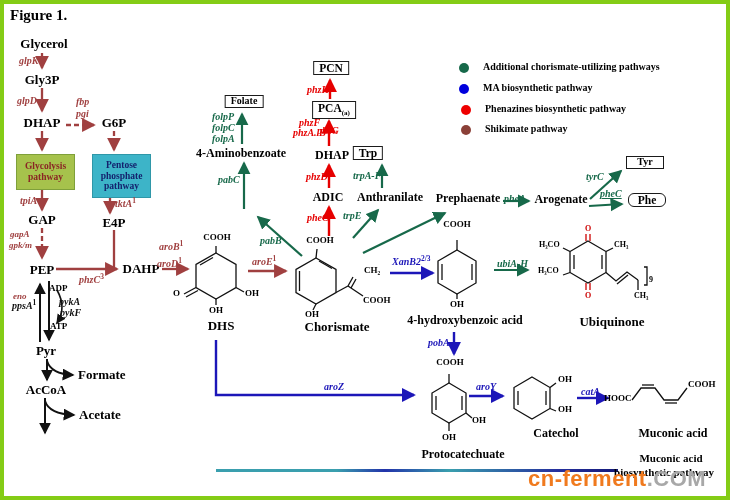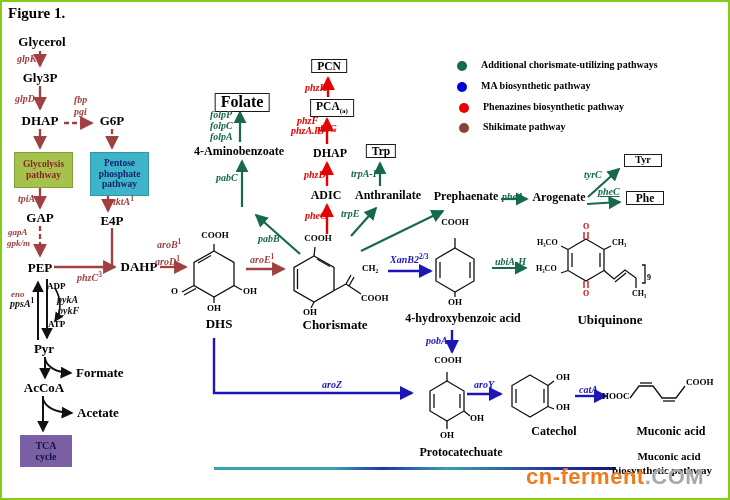--- a/index.html
+++ b/index.html
@@ -1,17 +1,17 @@
 <!DOCTYPE html>
 <html><head>
 <meta charset="utf-8">
 <style>
   html,body{margin:0;padding:0;background:#fff;}
   #canvas{position:relative;width:730px;height:500px;background:#fff;overflow:hidden;
-    font-family:"Liberation Serif","DejaVu Serif",serif;border:2px solid #84cc16;box-sizing:border-box;}
+    font-family:"Liberation Serif","DejaVu Serif",serif;border:4px solid #84cc16;box-sizing:border-box;}
   .lbl{position:absolute;white-space:nowrap;line-height:1.05;}
   .cx{transform:translateX(-50%);}
   .met{font-weight:bold;font-size:12px;color:#000;}
   .met-lg{font-weight:bold;font-size:13px;color:#000;}
   .gene{font-style:italic;font-weight:bold;font-size:10px;}
   .gene sup{font-size:7.5px;font-style:normal;}
   .g-mar{color:#a04040;}
   .g-red{color:#e60000;}
   .g-grn{color:#17694a;}
   .g-blu{color:#1c16b8;}
@@ -212,56 +212,52 @@
 
   <span class="lbl gene g-blk" style="left:8px;top:295px;"><span>ppsA</span><sup>1</sup></span>
   <span class="lbl chem" style="left:45px;top:280px;">ADP</span>
   <span class="lbl gene g-blk" style="left:55px;top:293px;">pykA</span>
   <span class="lbl gene g-blk" style="left:56px;top:304px;">pykF</span>
   <span class="lbl chem" style="left:46px;top:318px;">ATP</span>
   <span class="lbl met-lg cx" style="left:42px;top:340px;">Pyr</span>
   <span class="lbl met-lg" style="left:74px;top:364px;">Formate</span>
   <span class="lbl met-lg cx" style="left:42px;top:379px;">AcCoA</span>
   <span class="lbl met-lg" style="left:75px;top:404px;">Acetate</span>
-  <div class="pbox" id="tca-box">
-    <span>TCA</span>
-    <span>cycle</span>
-  </div>
-
-  <span class="lbl met boxed cx" style="left:240px;top:91px;font-size:16px;">Folate</span>
+
+  <span class="lbl met boxed cx" style="left:240px;top:91px;font-size:10px;">Folate</span>
   <span class="lbl gene g-grn" style="left:208px;top:108px;">folpP</span>
   <span class="lbl gene g-grn" style="left:208px;top:119px;">folpC</span>
   <span class="lbl gene g-grn" style="left:208px;top:130px;">folpA</span>
   <span class="lbl met cx" style="left:237px;top:143px;">4-Aminobenzoate</span>
   <span class="lbl gene g-grn" style="left:214px;top:171px;">pabC</span>
   <span class="lbl gene g-grn" style="left:256px;top:232px;">pabB</span>
 
   <span class="lbl met boxed cx" style="left:327px;top:57px;font-size:11.5px;">PCN</span>
   <span class="lbl gene g-red" style="left:303px;top:81px;">phzH</span>
   <span class="lbl met boxed cx" style="left:330px;top:97px;font-size:11.5px;"><span>PCA</span><sub style="font-size:7px;">(a)</sub></span>
   <span class="lbl gene g-red" style="left:295px;top:114px;">phzF</span>
   <span class="lbl gene g-red" style="left:289px;top:124px;">phzA. B</span>
   <span class="lbl gene g-red" style="left:295px;top:122px;margin-left:18px;">phzG</span>
   <span class="lbl met cx" style="left:328px;top:145px;">DHAP</span>
   <span class="lbl gene g-red" style="left:302px;top:168px;">phzD</span>
   <span class="lbl met cx" style="left:324px;top:187px;">ADIC</span>
   <span class="lbl gene g-red" style="left:303px;top:209px;">pheC</span>
 
-  <span class="lbl met boxed cx" style="left:379px;top:142px;font-size:11.5px;">Trp</span>
+  <span class="lbl met boxed cx" style="left:364px;top:142px;font-size:11.5px;">Trp</span>
   <span class="lbl gene g-grn" style="left:349px;top:167px;">trpA-F</span>
   <span class="lbl met cx" style="left:386px;top:187px;">Anthranilate</span>
   <span class="lbl gene g-grn" style="left:339px;top:207px;">trpE</span>
 
   <span class="lbl met cx" style="left:464px;top:188px;">Prephaenate</span>
   <span class="lbl gene g-grn" style="left:500px;top:190px;">pheA</span>
   <span class="lbl met cx" style="left:557px;top:189px;">Arogenate</span>
   <span class="lbl gene g-grn" style="left:582px;top:168px;">tyrC</span>
   <span class="lbl met boxed cx" style="left:641px;top:152px;font-size:10px;min-width:26px;text-align:center;">Tyr</span>
   <span class="lbl gene g-grn" style="left:596px;top:185px;text-decoration:underline;">pheC</span>
-  <span class="lbl met boxed cx" style="left:643px;top:189px;font-size:11.5px;min-width:26px;text-align:center;">Phe</span>
+  <span class="lbl met boxed cx" style="left:643px;top:189px;font-size:11.5px;min-width:26px;text-align:center;border-radius:6px;">Phe</span>
 
   <span class="lbl chem cx" style="left:213px;top:229px;">COOH</span>
   <span class="lbl chem" style="left:169px;top:285px;">O</span>
   <span class="lbl chem" style="left:241px;top:285px;">OH</span>
   <span class="lbl chem cx" style="left:212px;top:302px;">OH</span>
   <span class="lbl met-lg cx" style="left:217px;top:315px;">DHS</span>
 
   <span class="lbl chem cx" style="left:316px;top:232px;">COOH</span>
   <span class="lbl chem" style="left:360px;top:262px;">CH₂</span>
   <span class="lbl chem" style="left:359px;top:292px;">COOH</span>

